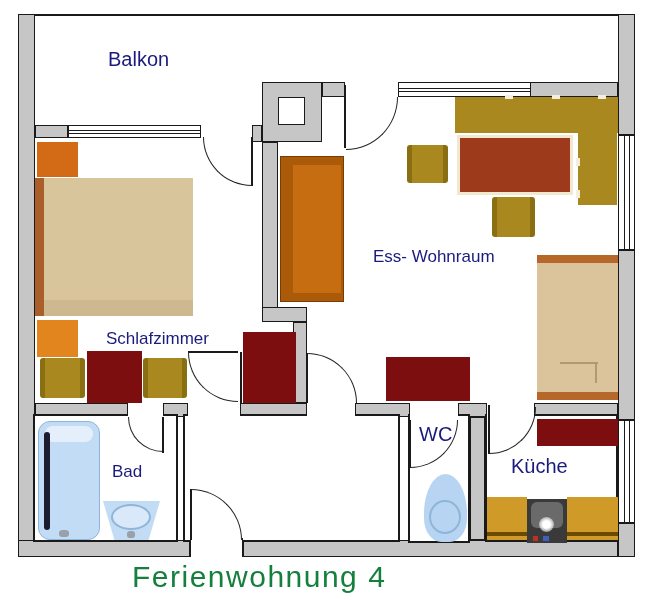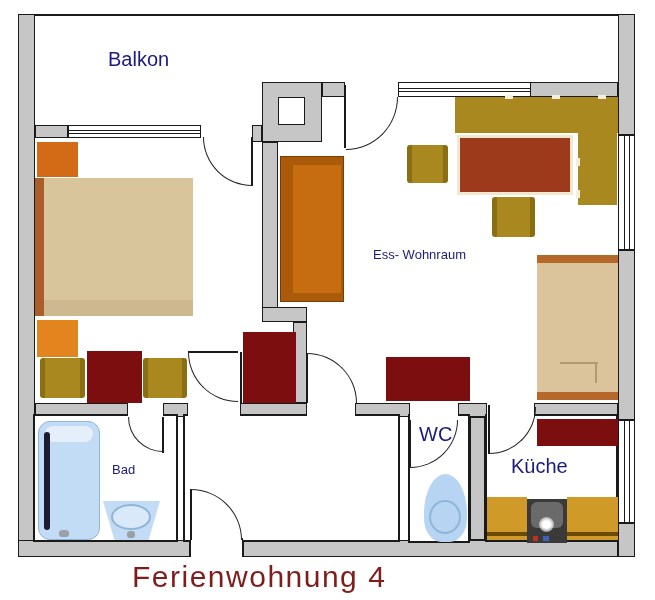--- a/index.html
+++ b/index.html
@@ -7,26 +7,26 @@
         font-family:"Liberation Sans",sans-serif;overflow:hidden;}
   .abs{position:absolute;box-sizing:border-box;}
   .wall{background:#c6c6c6;border:1px solid #1a1a1a;}
   .hole{background:#fff;border:1px solid #1a1a1a;}
   .thinline{background:#1a1a1a;}
   .win{background:#fff;border:1px solid #1a1a1a;}
   .gl{position:absolute;background:#1a1a1a;}
   .box{background:#fff;border:2px solid #1a1a1a;}
   .gap{background:#fff;}
   .arc{background:transparent;border:0 solid #222;}
-  .label{position:absolute;color:#1b1b7e;font-size:13px;white-space:nowrap;}
+  .label{position:absolute;color:#1b1b7e;font-size:17px;white-space:nowrap;}
   .chair{background:#a8881f;border-left:5px solid #8a6f12;border-right:5px solid #8a6f12;border-radius:3px;}
   .gold{background:#a8881f;}
   .darkred{background:#7d0e10;}
   .notch{background:#f5eedd;}
-  #title{position:absolute;left:132px;top:560px;color:#7f1d1d;font-size:30px;letter-spacing:1.5px;white-space:nowrap;}
+  #title{position:absolute;left:132px;top:560px;color:#15803d;font-size:30px;letter-spacing:1.5px;white-space:nowrap;}
 </style>
 </head>
 <body>
 
 <div id="plan">
 
   <div class="abs thinline" style="left:35px;top:14px;width:583px;height:2px"></div>
 
   <div class="abs wall" style="left:18px;top:14px;width:17px;height:543px"></div>
   <div class="abs wall" style="left:618px;top:14px;width:17px;height:121px"></div>
@@ -164,20 +164,21 @@
   <div class="abs thinline" style="left:409px;top:420px;width:2px;height:48px"></div>
   <div class="abs arc" style="left:410px;top:420px;width:48px;height:48px;border-right-width:1px;border-bottom-width:1px;border-radius:0 0 100% 0"></div>
 
   <div class="abs thinline" style="left:488px;top:405px;width:2px;height:49px"></div>
   <div class="abs arc" style="left:489px;top:407px;width:47px;height:47px;border-right-width:1px;border-bottom-width:1px;border-radius:0 0 100% 0"></div>
 
   <div class="abs thinline" style="left:190px;top:489px;width:2px;height:51px"></div>
   <div class="abs arc" style="left:191px;top:489px;width:51px;height:51px;border-top-width:1px;border-right-width:1px;border-radius:0 100% 0 0"></div>
 
   <div class="label" style="left:108px;top:48px;font-size:20px">Balkon</div>
+  <div class="label" style="left:106px;top:329px">Schlafzimmer</div>
   <div class="label" style="left:373px;top:247px">Ess- Wohnraum</div>
   <div class="label" style="left:112px;top:462px">Bad</div>
   <div class="label" style="left:419px;top:423px;font-size:20px">WC</div>
   <div class="label" style="left:511px;top:455px;font-size:20px">Küche</div>
 
   <div id="title">Ferienwohnung 4</div>
 
 </div>
 
 </body></html>

